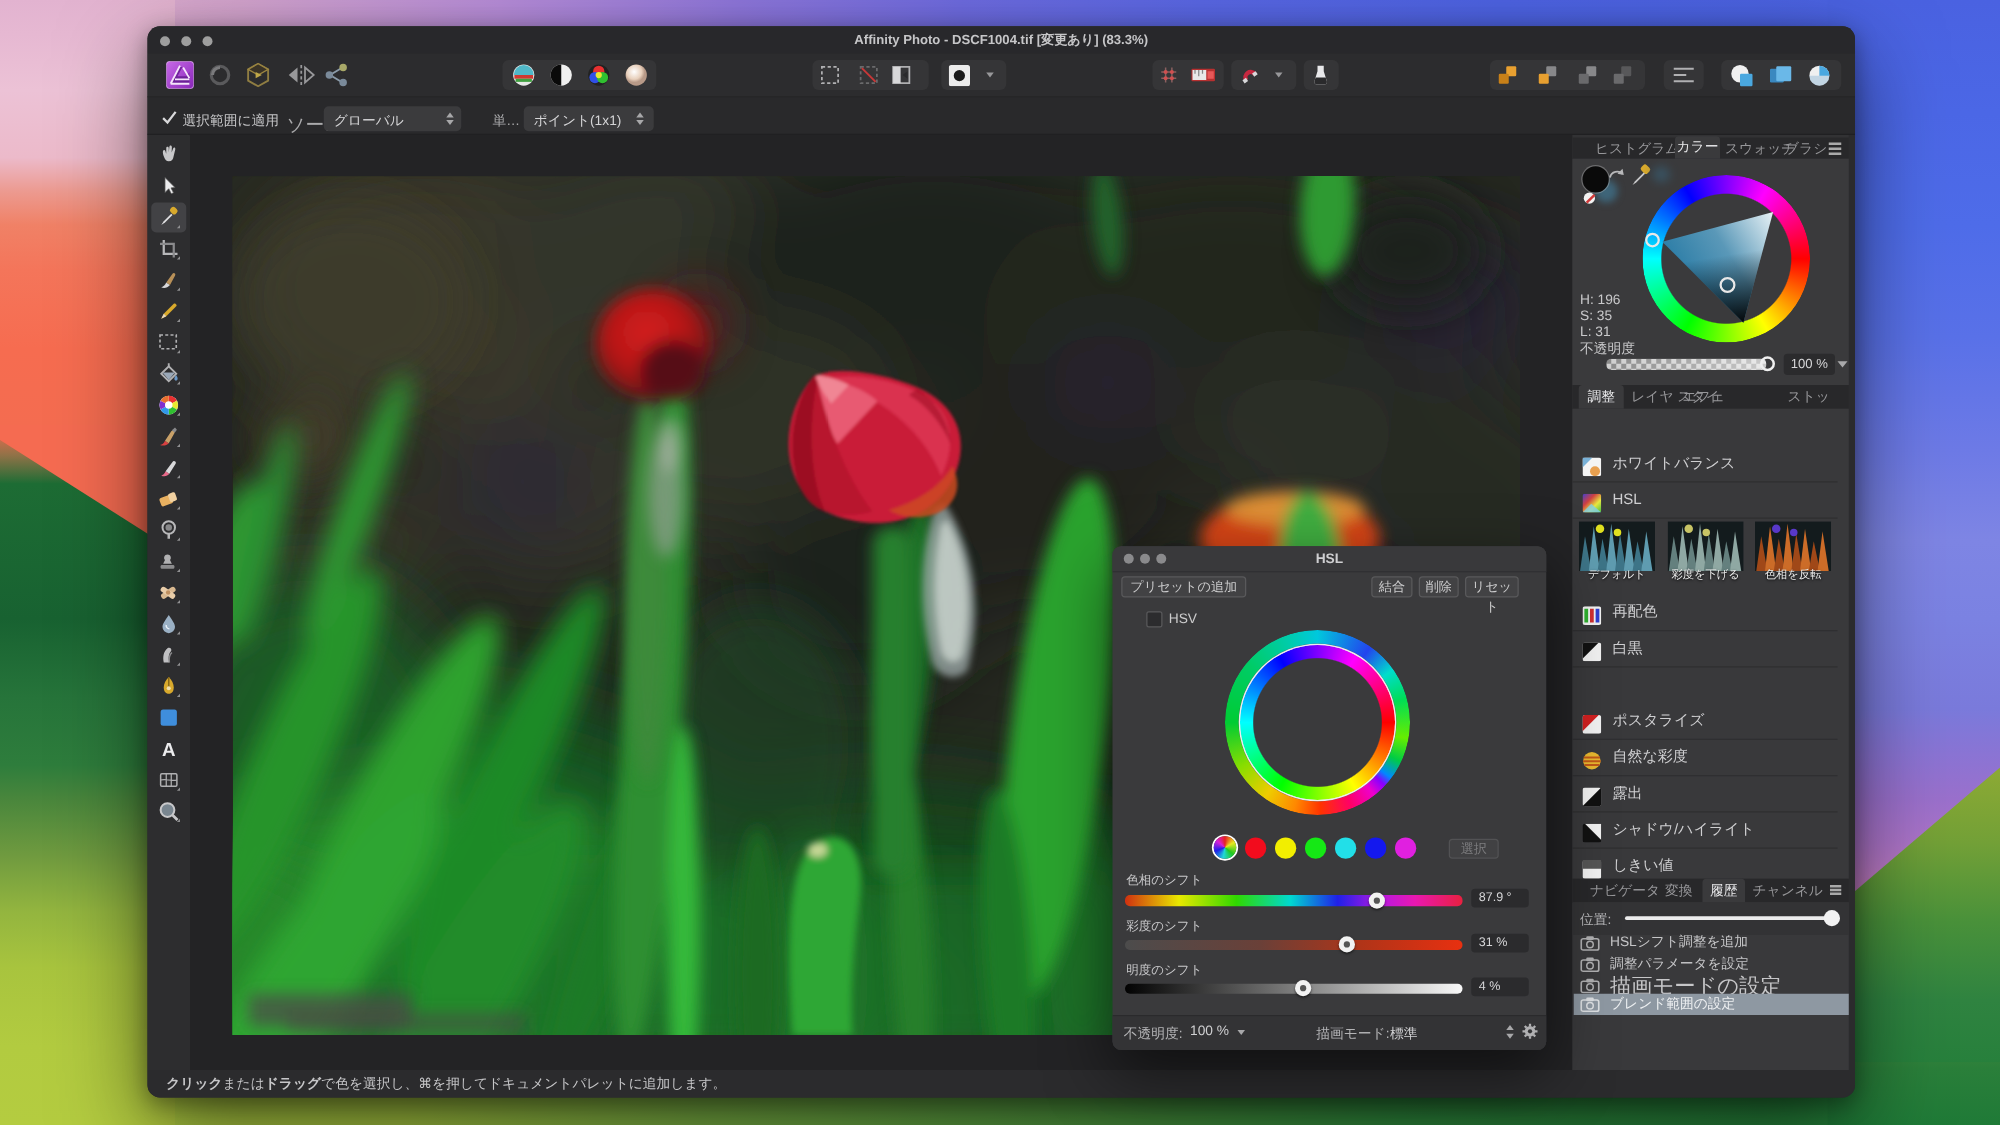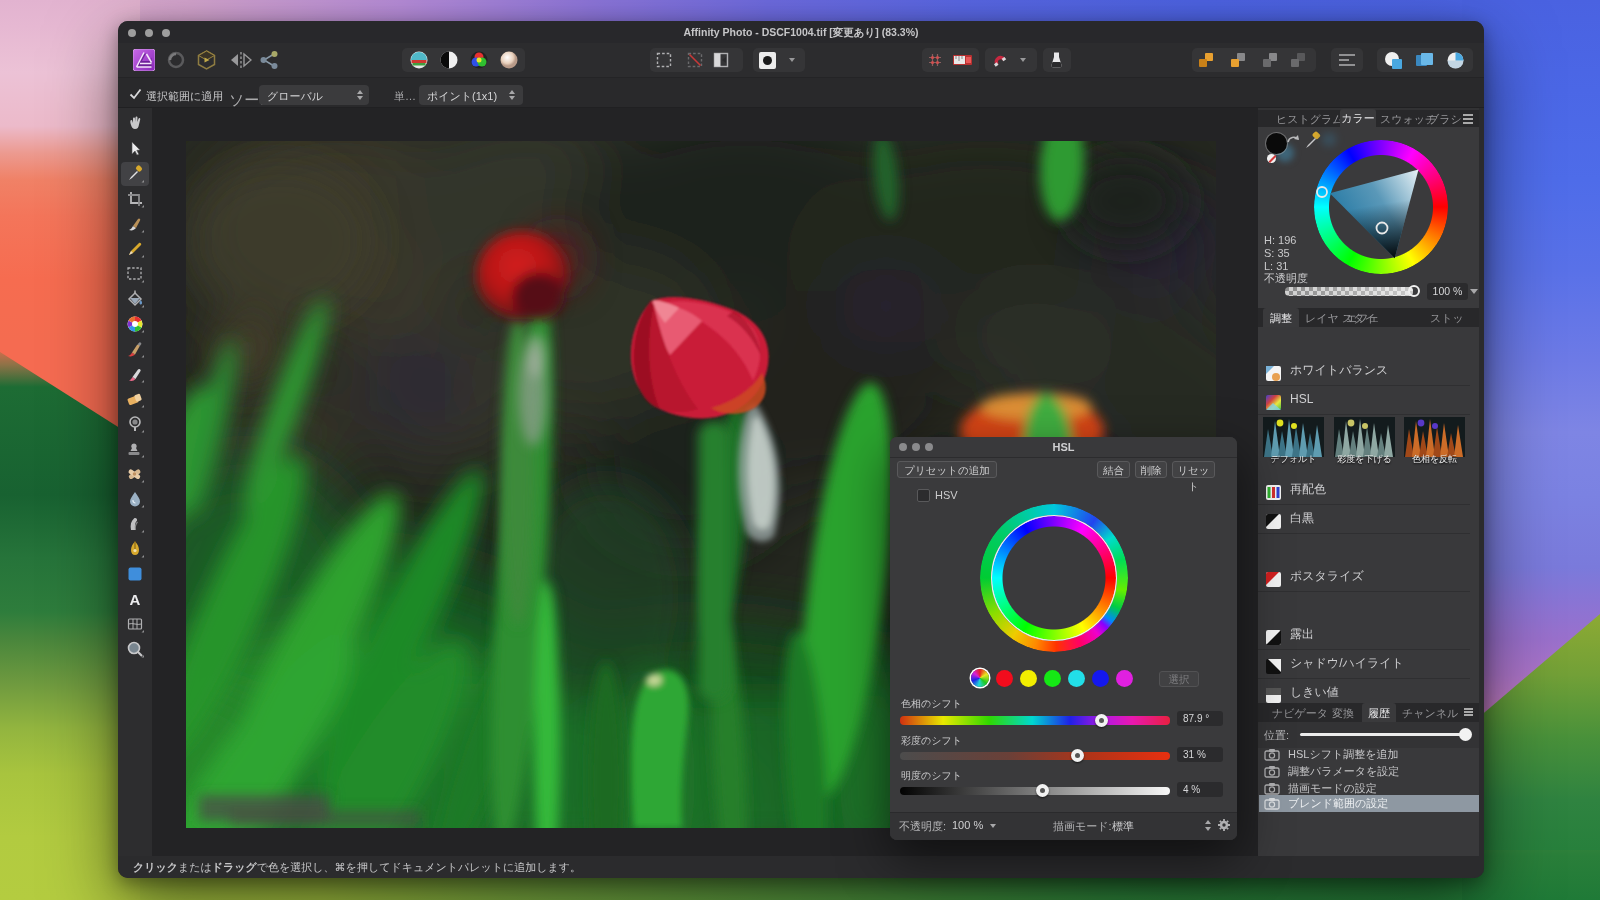--- a/index.html
+++ b/index.html
@@ -578,20 +578,27 @@
           <path d="M0 2 Q0 0 2 0 L13 0 L0 13 Z" fill="#111"></path>
         </svg></span>
       <span class="rtxt">白黒</span>
     </div>
   <div class="row" style="top:562px;left:1258px;width:212px">
       <span class="abs" style="left:8px;top:7px;width:15px;height:15px"><svg width="15" height="15">
           <rect width="15" height="15" rx="2" fill="#f2f2f2"></rect>
           <path d="M0 2 Q0 0 2 0 L13 0 L0 13 Z" fill="#d02020"></path>
         </svg></span>
       <span class="rtxt">ポスタライズ</span>
+    </div>
+  <div class="row" style="top:591px;left:1258px;width:212px">
+      <span class="abs" style="left:8px;top:7px;width:15px;height:15px"><svg width="15" height="15">
+          <circle cx="7.5" cy="7.5" r="7" fill="#e8b830"></circle>
+          <path d="M1 5 h13 M.5 8 h14 M1.5 11 h12" stroke="#c05818" stroke-width="1.6"></path>
+        </svg></span>
+      <span class="rtxt">自然な彩度</span>
     </div>
   <div class="row" style="top:620px;left:1258px;width:212px">
       <span class="abs" style="left:8px;top:7px;width:15px;height:15px"><svg width="15" height="15">
           <rect width="15" height="15" rx="2" fill="#f2f2f2"></rect>
           <path d="M0 15 L15 0 L15 13 Q15 15 13 15 Z" fill="#111"></path>
         </svg></span>
       <span class="rtxt">露出</span>
     </div>
   <div class="row" style="top:678px;left:1258px;width:212px">
       <span class="abs" style="left:8px;top:7px;width:15px;height:15px"><svg width="15" height="15">
@@ -672,21 +679,21 @@
       <rect x="1" y="3" width="14" height="9" rx="1.5" fill="none" stroke="#b0b0b2" stroke-width="1.3"></rect>
       <rect x="5" y="1" width="6" height="3" rx="1" fill="#b0b0b2"></rect>
       <circle cx="8" cy="7.5" r="2.6" fill="none" stroke="#b0b0b2" stroke-width="1.2"></circle>
     </svg>
   <div class="abs" style="left:1288px;top:763px;height:17px;line-height:17px;font-size:11px;color:#c6c6c8">調整パラメータを設定</div>
   <svg class="abs" style="left:1264px;top:782px" width="16" height="13" viewBox="0 0 16 13">
       <rect x="1" y="3" width="14" height="9" rx="1.5" fill="none" stroke="#b0b0b2" stroke-width="1.3"></rect>
       <rect x="5" y="1" width="6" height="3" rx="1" fill="#b0b0b2"></rect>
       <circle cx="8" cy="7.5" r="2.6" fill="none" stroke="#b0b0b2" stroke-width="1.2"></circle>
     </svg>
-  <div class="abs" style="left:1288px;top:780px;height:17px;line-height:17px;font-size:11px;color:#c6c6c8">描画モードの設定</div>
+  <div class="abs" style="left:1288px;top:780px;height:17px;line-height:17px;font-size:17px;color:#c6c6c8">描画モードの設定</div>
   <div class="abs" style="left:1259px;top:795px;width:220px;height:17px;background:#8e98a2"></div>
   <div class="abs histr" style="left:1288px;top:795px;height:17px;line-height:17px;font-size:11px;color:#eef0f2">ブレンド範囲の設定</div>
   <svg class="abs" style="left:1264px;top:797px" width="16" height="13" viewBox="0 0 16 13">
       <rect x="1" y="3" width="14" height="9" rx="1.5" fill="none" stroke="#dde0e3" stroke-width="1.3"></rect>
       <rect x="5" y="1" width="6" height="3" rx="1" fill="#dde0e3"></rect>
       <circle cx="8" cy="7.5" r="2.6" fill="none" stroke="#dde0e3" stroke-width="1.2"></circle>
     </svg>
   <div class="abs" id="statusbar"><span style="margin-left:15px;font-weight:bold">クリック</span>または<span style="font-weight:bold">ドラッグ</span>で色を選択し、⌘を押してドキュメントパレットに追加します。</div>
   <div class="abs" id="hsl"></div>
   <div class="abs" style="left:890px;top:437px;width:347px;height:20px;background:#39393b;border-radius:7px 7px 0 0;border-bottom:1px solid #2c2c2e;color:#cfcfd1;font-size:11px;font-weight:bold;text-align:center;line-height:20px">HSL</div>

